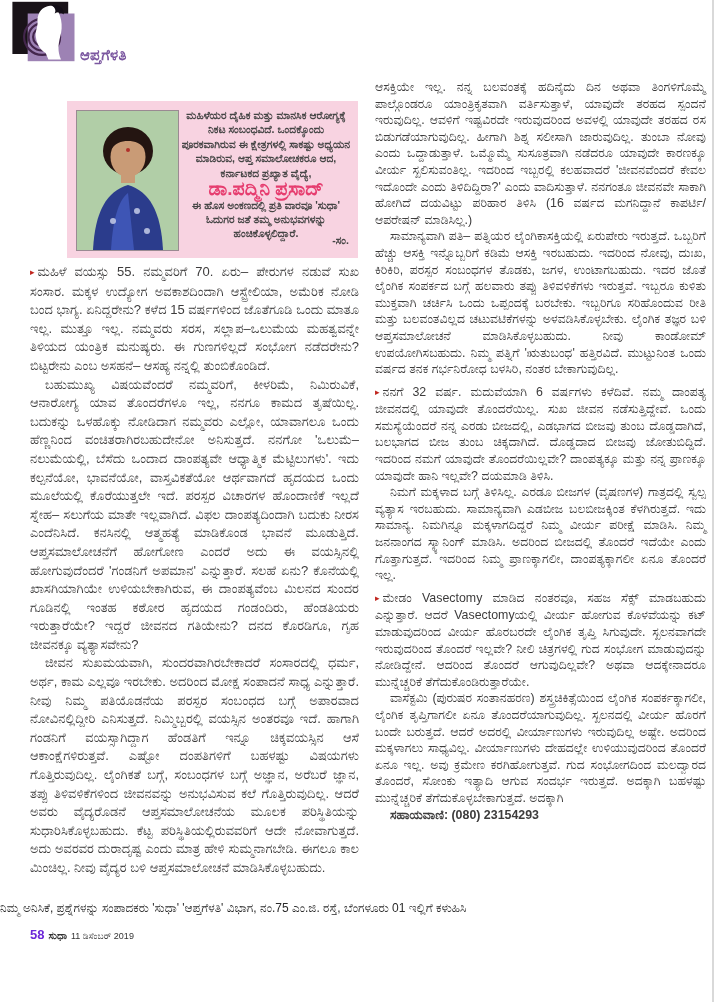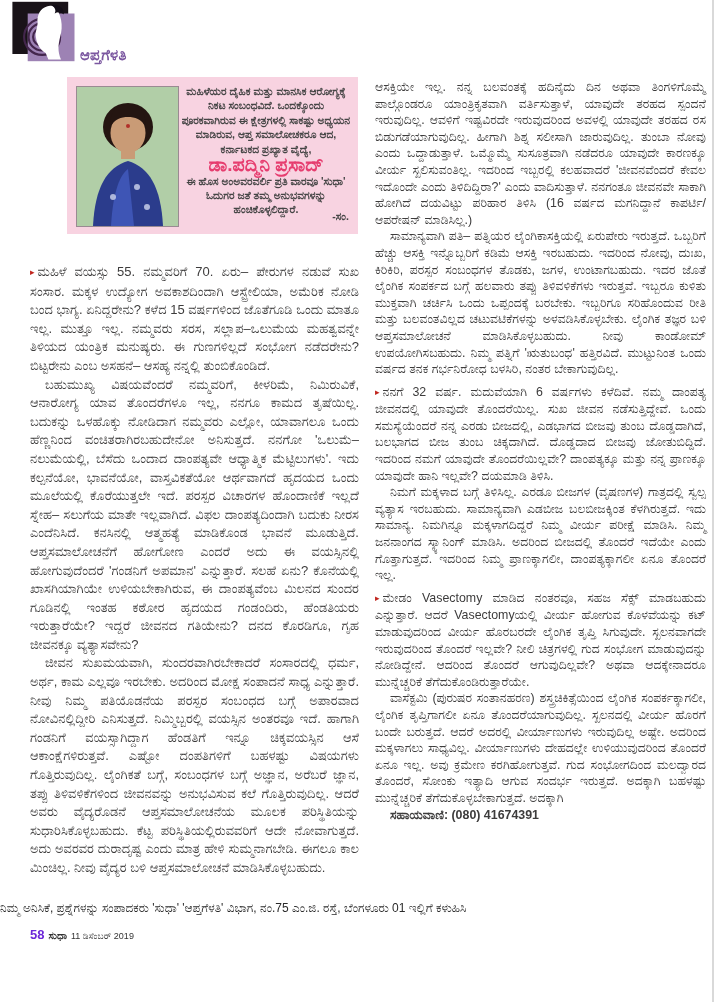--- a/index.html
+++ b/index.html
@@ -13,21 +13,21 @@
 
   
   .logo { position:absolute; left:7px; top:0; width:72px; height:72px; }
   .masthead-title {
     position:absolute; left:80px; top:46px;
     color:#7b57a0; font-weight:bold; font-size:15px; letter-spacing:.2px;
   }
 
   
   .intro-box {
-    position:absolute; left:67px; top:77px; width:291px; height:157px;
+    position:absolute; left:67px; top:101px; width:291px; height:157px;
     background:#f8d3e1;
   }
   .photo-frame{
     position:absolute; left:9px; top:9px; width:101px; height:139px;
     border:1px solid #9a8a92; background:#a9c9a1; overflow:hidden;
   }
   .intro-text{
     position:absolute; left:114px; top:7px; width:170px; height:143px;
     text-align:center; color:#454545;
   }
@@ -93,39 +93,39 @@
         <path d="M16 139 C18 100 30 80 51 74 C72 80 84 100 86 139 Z" fill="#2b3c8c"></path>
         <path d="M34 139 C36 104 43 88 51 82 L57 139 Z" fill="#3e55b5"></path>
         <circle cx="36" cy="110" r="3" fill="#cfd6ee" opacity="0.8"></circle>
         <circle cx="60" cy="100" r="3" fill="#cfd6ee" opacity="0.8"></circle>
         <circle cx="70" cy="120" r="3" fill="#cfd6ee" opacity="0.8"></circle>
       </svg>
     </div>
     <div class="intro-text">
       <p class="intro-desc">ಮಹಿಳೆಯರ ದೈಹಿಕ ಮತ್ತು ಮಾನಸಿಕ ಆರೋಗ್ಯಕ್ಕೆ ನಿಕಟ ಸಂಬಂಧವಿದೆ. ಒಂದಕ್ಕೊಂದು ಪೂರಕವಾಗಿರುವ ಈ ಕ್ಷೇತ್ರಗಳಲ್ಲಿ ಸಾಕಷ್ಟು ಅಧ್ಯಯನ ಮಾಡಿರುವ, ಆಪ್ತ ಸಮಾಲೋಚಕರೂ ಆದ, ಕರ್ನಾಟಕದ ಪ್ರಖ್ಯಾತ ವೈದ್ಯೆ,</p>
       <p class="intro-author">ಡಾ.ಪದ್ಮಿನಿ ಪ್ರಸಾದ್</p>
-      <p class="intro-note">ಈ ಹೊಸ ಅಂಅವರವರ್ಲಿ ಪ್ರತಿ ವಾರವೂ 'ಸುಧಾ' ಓದುಗರ ಜತೆ ತಮ್ಮ ಅನುಭವಗಳನ್ನು ಹಂಚಿಕೊಳ್ಳಲಿದ್ದಾರೆ.</p>
+      <p class="intro-note">ಈ ಹೊಸ ಅಂಕಣದಲ್ಲಿ ಪ್ರತಿ ವಾರವೂ 'ಸುಧಾ' ಓದುಗರ ಜತೆ ತಮ್ಮ ಅನುಭವಗಳನ್ನು ಹಂಚಿಕೊಳ್ಳಲಿದ್ದಾರೆ.</p>
       <span class="intro-sign">-ಸಂ.</span>
     </div>
   </div>
 
   <div class="col col-left">
     <p class="para q"><span class="bullet">▸</span><span>ಮಹಿಳೆ ವಯಸ್ಸು 55. ನಮ್ಮವರಿಗೆ 70. ಏರು– ಪೇರುಗಳ ನಡುವೆ ಸುಖ ಸಂಸಾರ. ಮಕ್ಕಳ ಉದ್ಯೋಗ ಅವಕಾಶದಿಂದಾಗಿ ಆಸ್ಟ್ರೇಲಿಯಾ, ಅಮೆರಿಕ ನೋಡಿ ಬಂದ ಭಾಗ್ಯ. ಏನಿದ್ದರೇನು? ಕಳೆದ 15 ವರ್ಷಗಳಿಂದ ಜೊತೆಗೂಡಿ ಒಂದು ಮಾತೂ ಇಲ್ಲ. ಮುತ್ತೂ ಇಲ್ಲ. ನಮ್ಮವರು ಸರಸ, ಸಲ್ಲಾಪ–ಒಲುಮೆಯ ಮಹತ್ವವನ್ನೇ ತಿಳಿಯದ ಯಂತ್ರಿಕ ಮನುಷ್ಯರು. ಈ ಗುಣಗಳಿಲ್ಲದೆ ಸಂಭೋಗ ನಡೆದರೇನು? ಬಿಟ್ಟರೇನು ಎಂಬ ಅಸಹನೆ– ಆಸಹ್ಯ ನನ್ನಲ್ಲಿ ತುಂಬಿಕೊಂಡಿದೆ.</span></p>
     <p class="para indent">ಬಹುಮುಖ್ಯ ವಿಷಯವೆಂದರೆ ನಮ್ಮವರಿಗೆ, ಕೀಳರಿಮೆ, ನಿಮಿರುವಿಕೆ, ಆನಾರೋಗ್ಯ ಯಾವ ತೊಂದರೆಗಳೂ ಇಲ್ಲ, ನನಗೂ ಕಾಮದ ತೃಷೆಯಿಲ್ಲ. ಬದುಕನ್ನು ಒಳಹೊಕ್ಕು ನೋಡಿದಾಗ ನಮ್ಮವರು ಎಲ್ಲೋ, ಯಾವಾಗಲೂ ಒಂದು ಹೆಣ್ಣನಿಂದ ವಂಚಿತರಾಗಿರಬಹುದೇನೋ ಅನಿಸುತ್ತದೆ. ನನಗೋ 'ಒಲುಮೆ– ನಲುಮೆಯಲ್ಲಿ, ಬೆಸೆದು ಒಂದಾದ ದಾಂಪತ್ಯವೇ ಆಧ್ಯಾತ್ಮಿಕ ಮೆಟ್ಟಿಲುಗಳು'. ಇದು ಕಲ್ಪನೆಯೋ, ಭಾವನೆಯೋ, ವಾಸ್ತವಿಕತೆಯೋ ಆರ್ಥವಾಗದೆ ಹೃದಯದ ಒಂದು ಮೂಲೆಯಲ್ಲಿ ಕೊರೆಯುತ್ತಲೇ ಇದೆ. ಪರಸ್ಪರ ವಿಚಾರಗಳ ಹೊಂದಾಣಿಕೆ ಇಲ್ಲದೆ ಸ್ನೇಹ– ಸಲುಗೆಯ ಮಾತೇ ಇಲ್ಲವಾಗಿದೆ. ವಿಫಲ ದಾಂಪತ್ಯದಿಂದಾಗಿ ಬದುಕು ನೀರಸ ಎಂದೆನಿಸಿದೆ. ಕನಸಿನಲ್ಲಿ ಆತ್ಮಹತ್ಯೆ ಮಾಡಿಕೊಂಡ ಭಾವನೆ ಮೂಡುತ್ತಿದೆ. ಆಪ್ತಸಮಾಲೋಚನೆಗೆ ಹೋಗೋಣ ಎಂದರೆ ಅದು ಈ ವಯಸ್ಸಿನಲ್ಲಿ ಹೋಗುವುದೆಂದರೆ 'ಗಂಡನಿಗೆ ಅಪಮಾನ' ಎನ್ನುತ್ತಾರೆ. ಸಲಹೆ ಏನು? ಕೊನೆಯಲ್ಲಿ ಖಾಸಗಿಯಾಗಿಯೇ ಉಳಿಯಬೇಕಾಗಿರುವ, ಈ ದಾಂಪತ್ಯವೆಂಬ ಮಿಲನದ ಸುಂದರ ಗೂಡಿನಲ್ಲಿ ಇಂತಹ ಕಠೋರ ಹೃದಯದ ಗಂಡಂದಿರು, ಹೆಂಡತಿಯರು ಇರುತ್ತಾರೆಯೇ? ಇದ್ದರೆ ಜೀವನದ ಗತಿಯೇನು? ದನದ ಕೊರಡಿಗೂ, ಗೃಹ ಜೀವನಕ್ಕೂ ವ್ಯತ್ಯಾಸವೇನು?</p>
     <p class="para indent">ಜೀವನ ಸುಖಮಯವಾಗಿ, ಸುಂದರವಾಗಿರಬೇಕಾದರೆ ಸಂಸಾರದಲ್ಲಿ ಧರ್ಮ, ಅರ್ಥ, ಕಾಮ ಎಲ್ಲವೂ ಇರಬೇಕು. ಅದರಿಂದ ಮೋಕ್ಷ ಸಂಪಾದನೆ ಸಾಧ್ಯ ಎನ್ನುತ್ತಾರೆ. ನೀವು ನಿಮ್ಮ ಪತಿಯೊಡನೆಯ ಪರಸ್ಪರ ಸಂಬಂಧದ ಬಗ್ಗೆ ಅಪಾರವಾದ ನೋವಿನಲ್ಲಿದ್ದೀರಿ ಎನಿಸುತ್ತದೆ. ನಿಮ್ಮಿಬ್ಬರಲ್ಲಿ ವಯಸ್ಸಿನ ಅಂತರವೂ ಇದೆ. ಹಾಗಾಗಿ ಗಂಡನಿಗೆ ವಯಸ್ಸಾಗಿದ್ದಾಗ ಹೆಂಡತಿಗೆ ಇನ್ನೂ ಚಿಕ್ಕವಯಸ್ಸಿನ ಆಸೆ ಆಕಾಂಕ್ಷೆಗಳಿರುತ್ತವೆ. ಎಷ್ಟೋ ದಂಪತಿಗಳಿಗೆ ಬಹಳಷ್ಟು ವಿಷಯಗಳು ಗೊತ್ತಿರುವುದಿಲ್ಲ. ಲೈಂಗಿಕತೆ ಬಗ್ಗೆ, ಸಂಬಂಧಗಳ ಬಗ್ಗೆ ಅಜ್ಞಾನ, ಅರೆಬರೆ ಜ್ಞಾನ, ತಪ್ಪು ತಿಳಿವಳಿಕೆಗಳಿಂದ ಜೀವನವನ್ನು ಅನುಭವಿಸುವ ಕಲೆ ಗೊತ್ತಿರುವುದಿಲ್ಲ. ಆದರೆ ಅವರು ವೈದ್ಯರೊಡನೆ ಆಪ್ತಸಮಾಲೋಚನೆಯ ಮೂಲಕ ಪರಿಸ್ಥಿತಿಯನ್ನು ಸುಧಾರಿಸಿಕೊಳ್ಳಬಹುದು. ಕೆಟ್ಟ ಪರಿಸ್ಥಿತಿಯಲ್ಲಿರುವವರಿಗೆ ಆದೇ ನೋವಾಗುತ್ತದೆ. ಅದು ಅವರವರ ದುರಾದೃಷ್ಟ ಎಂದು ಮಾತ್ರ ಹೇಳಿ ಸುಮ್ಮನಾಗಬೇಡಿ. ಈಗಲೂ ಕಾಲ ಮಿಂಚಿಲ್ಲ. ನೀವು ವೈದ್ಯರ ಬಳಿ ಆಪ್ತಸಮಾಲೋಚನೆ ಮಾಡಿಸಿಕೊಳ್ಳಬಹುದು.</p>
   </div>
 
   <div class="col col-right">
     <p class="para">ಆಸಕ್ತಿಯೇ ಇಲ್ಲ. ನನ್ನ ಬಲವಂತಕ್ಕೆ ಹದಿನೈದು ದಿನ ಅಥವಾ ತಿಂಗಳಿಗೊಮ್ಮೆ ಪಾಲ್ಗೊಂಡರೂ ಯಾಂತ್ರಿಕೃತವಾಗಿ ವರ್ತಿಸುತ್ತಾಳೆ, ಯಾವುದೇ ತರಹದ ಸ್ಪಂದನೆ ಇರುವುದಿಲ್ಲ. ಆವಳಿಗೆ ಇಷ್ಟವಿರದೇ ಇರುವುದರಿಂದ ಅವಳಲ್ಲಿ ಯಾವುದೇ ತರಹದ ರಸ ಬಿಡುಗಡೆಯಾಗುವುದಿಲ್ಲ. ಹೀಗಾಗಿ ಶಿಶ್ನ ಸಲೀಸಾಗಿ ಜಾರುವುದಿಲ್ಲ. ತುಂಬಾ ನೋವು ಎಂದು ಒದ್ದಾಡುತ್ತಾಳೆ. ಒಮ್ಮೊಮ್ಮೆ ಸುಸೂತ್ರವಾಗಿ ನಡೆದರೂ ಯಾವುದೇ ಕಾರಣಕ್ಕೂ ವೀರ್ಯ ಸ್ಖಲಿಸುವಂತಿಲ್ಲ. ಇದರಿಂದ ಇಬ್ಬರಲ್ಲಿ ಕಲಹವಾದರೆ 'ಜೀವನವೆಂದರೆ ಕೇವಲ ಇದೊಂದೇ ಎಂದು ತಿಳಿದಿದ್ದಿರಾ?' ಎಂದು ವಾದಿಸುತ್ತಾಳೆ. ನನಗಂತೂ ಜೀವನವೇ ಸಾಕಾಗಿ ಹೋಗಿದೆ ದಯವಿಟ್ಟು ಪರಿಹಾರ ತಿಳಿಸಿ (16 ವರ್ಷದ ಮಗನಿದ್ದಾನೆ ಕಾಪರ್ಟಿ/ ಆಪರೇಷನ್ ಮಾಡಿಸಿಲ್ಲ.)</p>
     <p class="para indent">ಸಾಮಾನ್ಯವಾಗಿ ಪತಿ– ಪತ್ನಿಯರ ಲೈಂಗಿಕಾಸಕ್ತಿಯಲ್ಲಿ ಏರುಪೇರು ಇರುತ್ತದೆ. ಒಬ್ಬರಿಗೆ ಹೆಚ್ಚು ಆಸಕ್ತಿ ಇನ್ನೊಬ್ಬರಿಗೆ ಕಡಿಮೆ ಆಸಕ್ತಿ ಇರಬಹುದು. ಇದರಿಂದ ನೋವು, ದುಃಖ, ಕಿರಿಕಿರಿ, ಪರಸ್ಪರ ಸಂಬಂಧಗಳ ತೊಡಕು, ಜಗಳ, ಉಂಟಾಗಬಹುದು. ಇದರ ಜೊತೆ ಲೈಂಗಿಕ ಸಂಪರ್ಕದ ಬಗ್ಗೆ ಹಲವಾರು ತಪ್ಪು ತಿಳಿವಳಿಕೆಗಳು ಇರುತ್ತವೆ. ಇಬ್ಬರೂ ಕುಳಿತು ಮುಕ್ತವಾಗಿ ಚರ್ಚಿಸಿ ಒಂದು ಒಪ್ಪಂದಕ್ಕೆ ಬರಬೇಕು. ಇಬ್ಬರಿಗೂ ಸರಿಹೊಂದುವ ರೀತಿ ಮತ್ತು ಬಲವಂತವಿಲ್ಲದ ಚಟುವಟಿಕೆಗಳನ್ನು ಅಳವಡಿಸಿಕೊಳ್ಳಬೇಕು. ಲೈಂಗಿಕ ತಜ್ಞರ ಬಳಿ ಆಪ್ತಸಮಾಲೋಚನೆ ಮಾಡಿಸಿಕೊಳ್ಳಬಹುದು. ನೀವು ಕಾಂಡೋಮ್ ಉಪಯೋಗಿಸಬಹುದು. ನಿಮ್ಮ ಪತ್ನಿಗೆ 'ಋತುಬಂಧ' ಹತ್ತಿರವಿದೆ. ಮುಟ್ಟುನಿಂತ ಒಂದು ವರ್ಷದ ತನಕ ಗರ್ಭನಿರೋಧ ಬಳಸಿರಿ, ನಂತರ ಬೇಕಾಗುವುದಿಲ್ಲ.</p>
     <p class="para q gap"><span class="bullet">▸</span><span>ನನಗೆ 32 ವರ್ಷ. ಮದುವೆಯಾಗಿ 6 ವರ್ಷಗಳು ಕಳೆದಿವೆ. ನಮ್ಮ ದಾಂಪತ್ಯ ಜೀವನದಲ್ಲಿ ಯಾವುದೇ ತೊಂದರೆಯಿಲ್ಲ. ಸುಖ ಜೀವನ ನಡೆಸುತ್ತಿದ್ದೇವೆ. ಒಂದು ಸಮಸ್ಯೆಯೆಂದರೆ ನನ್ನ ಎರಡು ಬೀಜದಲ್ಲಿ, ಎಡಭಾಗದ ಬೀಜವು ತುಂಬ ದೊಡ್ಡದಾಗಿದೆ, ಬಲಭಾಗದ ಬೀಜ ತುಂಬ ಚಿಕ್ಕದಾಗಿದೆ. ದೊಡ್ಡದಾದ ಬೀಜವು ಜೋತುಬಿದ್ದಿದೆ. ಇದರಿಂದ ನಮಗೆ ಯಾವುದೇ ತೊಂದರೆಯಿಲ್ಲವೇ? ದಾಂಪತ್ಯಕ್ಕೂ ಮತ್ತು ನನ್ನ ಪ್ರಾಣಕ್ಕೂ ಯಾವುದೇ ಹಾನಿ ಇಲ್ಲವೇ? ದಯಮಾಡಿ ತಿಳಿಸಿ.</span></p>
     <p class="para indent">ನಿಮಗೆ ಮಕ್ಕಳಾದ ಬಗ್ಗೆ ತಿಳಿಸಿಲ್ಲ. ಎರಡೂ ಬೀಜಗಳ (ವೃಷಣಗಳ) ಗಾತ್ರದಲ್ಲಿ ಸ್ವಲ್ಪ ವ್ಯತ್ಯಾಸ ಇರಬಹುದು. ಸಾಮಾನ್ಯವಾಗಿ ಎಡಬೀಜ ಬಲಬೀಜಕ್ಕಿಂತ ಕೆಳಗಿರುತ್ತದೆ. ಇದು ಸಾಮಾನ್ಯ. ನಿಮಗಿನ್ನೂ ಮಕ್ಕಳಾಗದಿದ್ದರೆ ನಿಮ್ಮ ವೀರ್ಯ ಪರೀಕ್ಷೆ ಮಾಡಿಸಿ. ನಿಮ್ಮ ಜನನಾಂಗದ ಸ್ಕ್ಯಾನಿಂಗ್ ಮಾಡಿಸಿ. ಅದರಿಂದ ಬೀಜದಲ್ಲಿ ತೊಂದರೆ ಇದೆಯೇ ಎಂದು ಗೊತ್ತಾಗುತ್ತದೆ. ಇದರಿಂದ ನಿಮ್ಮ ಪ್ರಾಣಕ್ಕಾಗಲೀ, ದಾಂಪತ್ಯಕ್ಕಾಗಲೀ ಏನೂ ತೊಂದರೆ ಇಲ್ಲ.</p>
     <p class="para q gap"><span class="bullet">▸</span><span>ಮೇಡಂ Vasectomy ಮಾಡಿದ ನಂತರವೂ, ಸಹಜ ಸೆಕ್ಸ್ ಮಾಡಬಹುದು ಎನ್ನುತ್ತಾರೆ. ಆದರೆ Vasectomyಯಲ್ಲಿ ವೀರ್ಯ ಹೋಗುವ ಕೊಳವೆಯನ್ನು ಕಟ್ ಮಾಡುವುದರಿಂದ ವೀರ್ಯ ಹೊರಬರದೇ ಲೈಂಗಿಕ ತೃಪ್ತಿ ಸಿಗುವುದೇ. ಸ್ಖಲನವಾಗದೇ ಇರುವುದರಿಂದ ತೊಂದರೆ ಇಲ್ಲವೇ? ನೀಲಿ ಚಿತ್ರಗಳಲ್ಲಿ ಗುದ ಸಂಭೋಗ ಮಾಡುವುದನ್ನು ನೋಡಿದ್ದೇನೆ. ಆದರಿಂದ ತೊಂದರೆ ಆಗುವುದಿಲ್ಲವೇ? ಅಥವಾ ಆದಕ್ಕೇನಾದರೂ ಮುನ್ನೆಚ್ಚರಿಕೆ ತೆಗೆದುಕೊಂಡಿರುತ್ತಾರೆಯೇ.</span></p>
     <p class="para indent">ವಾಸೆಕ್ಟಮಿ (ಪುರುಷರ ಸಂತಾನಹರಣ) ಶಸ್ತ್ರಚಿಕಿತ್ಸೆಯಿಂದ ಲೈಂಗಿಕ ಸಂಪರ್ಕಕ್ಕಾಗಲೀ, ಲೈಂಗಿಕ ತೃಪ್ತಿಗಾಗಲೀ ಏನೂ ತೊಂದರೆಯಾಗುವುದಿಲ್ಲ. ಸ್ಖಲನದಲ್ಲಿ ವೀರ್ಯ ಹೊರಗೆ ಬಂದೇ ಬರುತ್ತದೆ. ಆದರೆ ಅದರಲ್ಲಿ ವೀರ್ಯಾಣುಗಳು ಇರುವುದಿಲ್ಲ ಅಷ್ಟೇ. ಅದರಿಂದ ಮಕ್ಕಳಾಗಲು ಸಾಧ್ಯವಿಲ್ಲ. ವೀರ್ಯಾಣುಗಳು ದೇಹದಲ್ಲೇ ಉಳಿಯುವುದರಿಂದ ತೊಂದರೆ ಏನೂ ಇಲ್ಲ. ಅವು ಕ್ರಮೇಣ ಕರಗಿಹೋಗುತ್ತವೆ. ಗುದ ಸಂಭೋಗದಿಂದ ಮಲದ್ವಾರದ ತೊಂದರೆ, ಸೋಂಕು ಇತ್ಯಾದಿ ಆಗುವ ಸಂದರ್ಭ ಇರುತ್ತದೆ. ಅದಕ್ಕಾಗಿ ಬಹಳಷ್ಟು ಮುನ್ನೆಚ್ಚರಿಕೆ ತೆಗೆದುಕೊಳ್ಳಬೇಕಾಗುತ್ತದೆ. ಅದಕ್ಕಾಗಿ</p>
-    <p class="helpline">ಸಹಾಯವಾಣಿ: (080) 41674391</p>
+    <p class="helpline">ಸಹಾಯವಾಣಿ: (080) 23154293</p>
   </div>
 
   <div class="footer-address">ನಿಮ್ಮ ಅನಿಸಿಕೆ, ಪ್ರಶ್ನೆಗಳನ್ನು ಸಂಪಾದಕರು 'ಸುಧಾ' 'ಆಪ್ತಗೆಳತಿ' ವಿಭಾಗ, ನಂ.75 ಎಂ.ಜಿ. ರಸ್ತೆ, ಬೆಂಗಳೂರು 01 ಇಲ್ಲಿಗೆ ಕಳುಹಿಸಿ</div>
   <div class="footer-page">
     <span class="pageno">58</span>
     <span class="mag">ಸುಧಾ</span>
     <span>11 ಡಿಸೆಂಬರ್ 2019</span>
   </div>
 
 </div>

